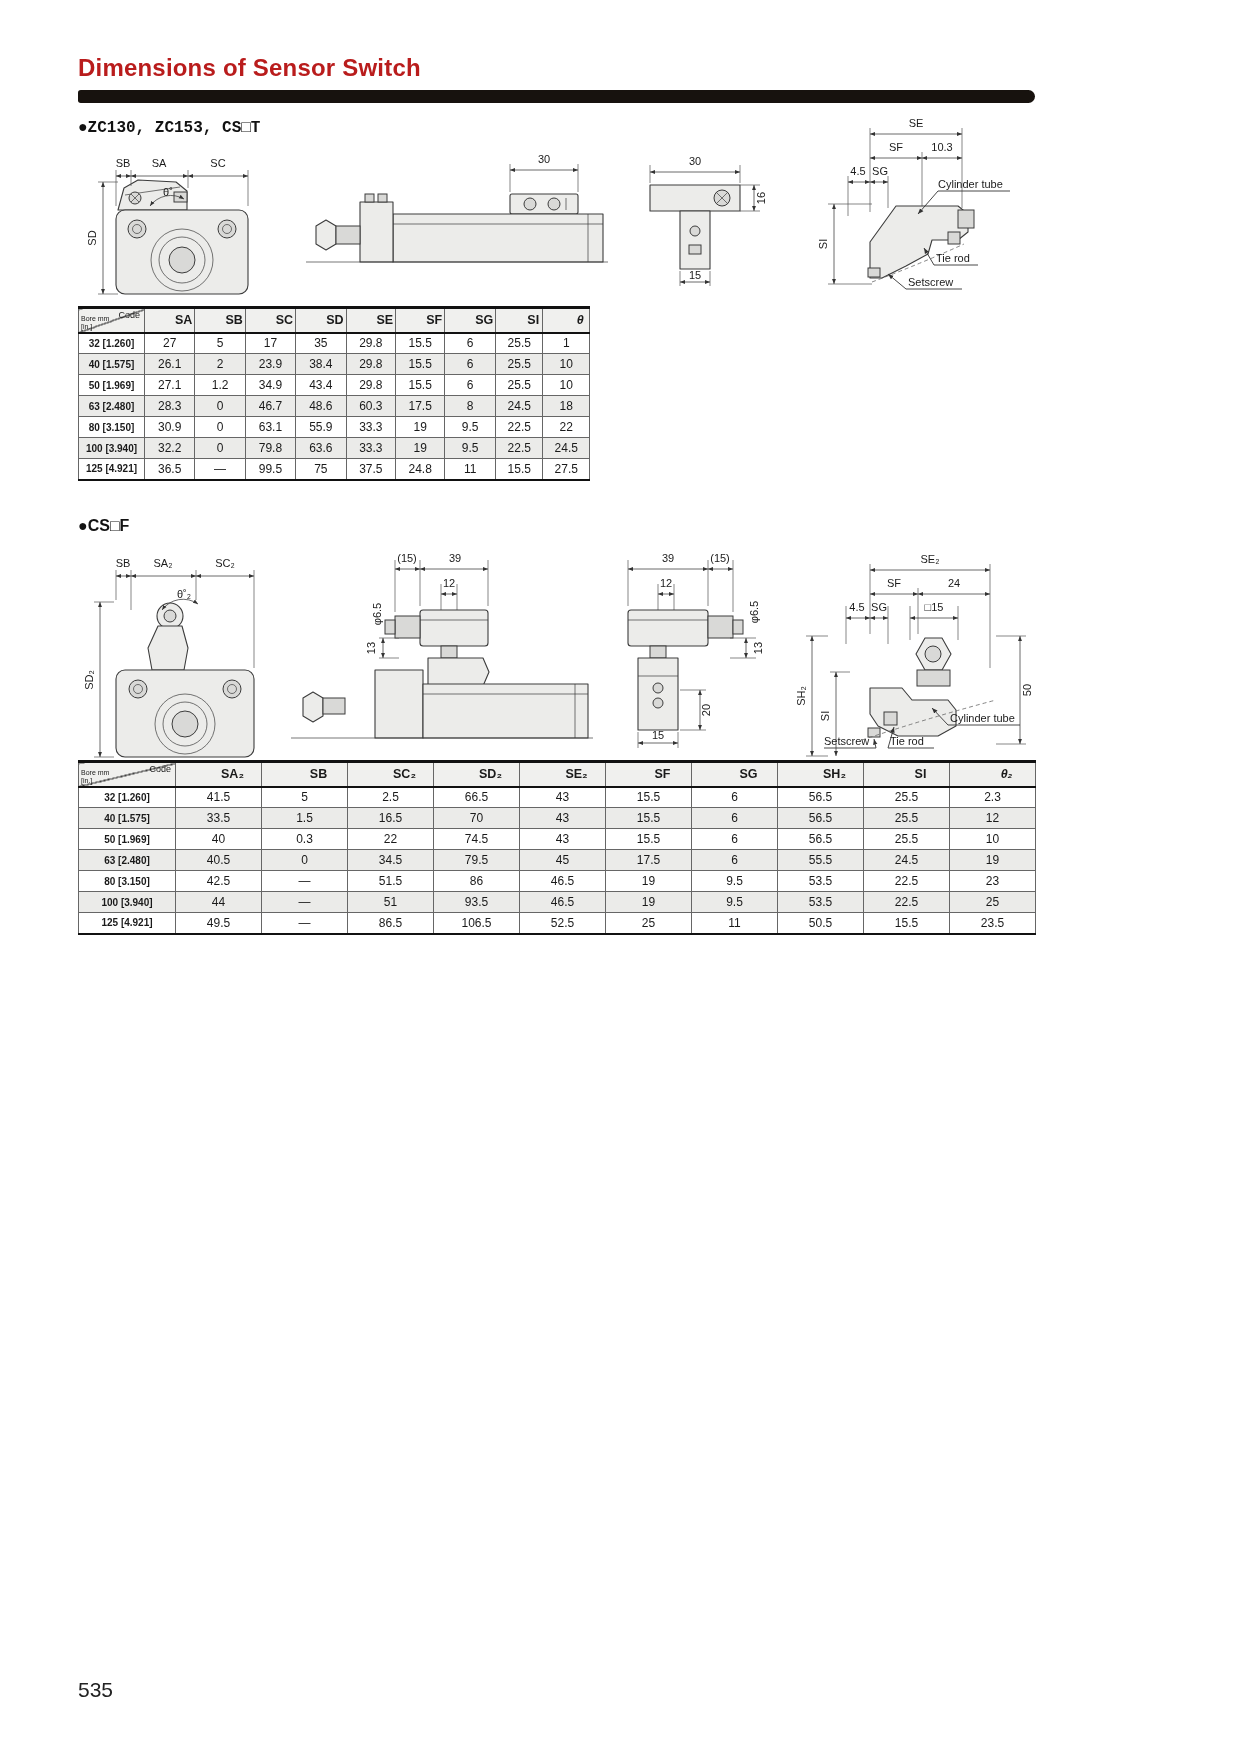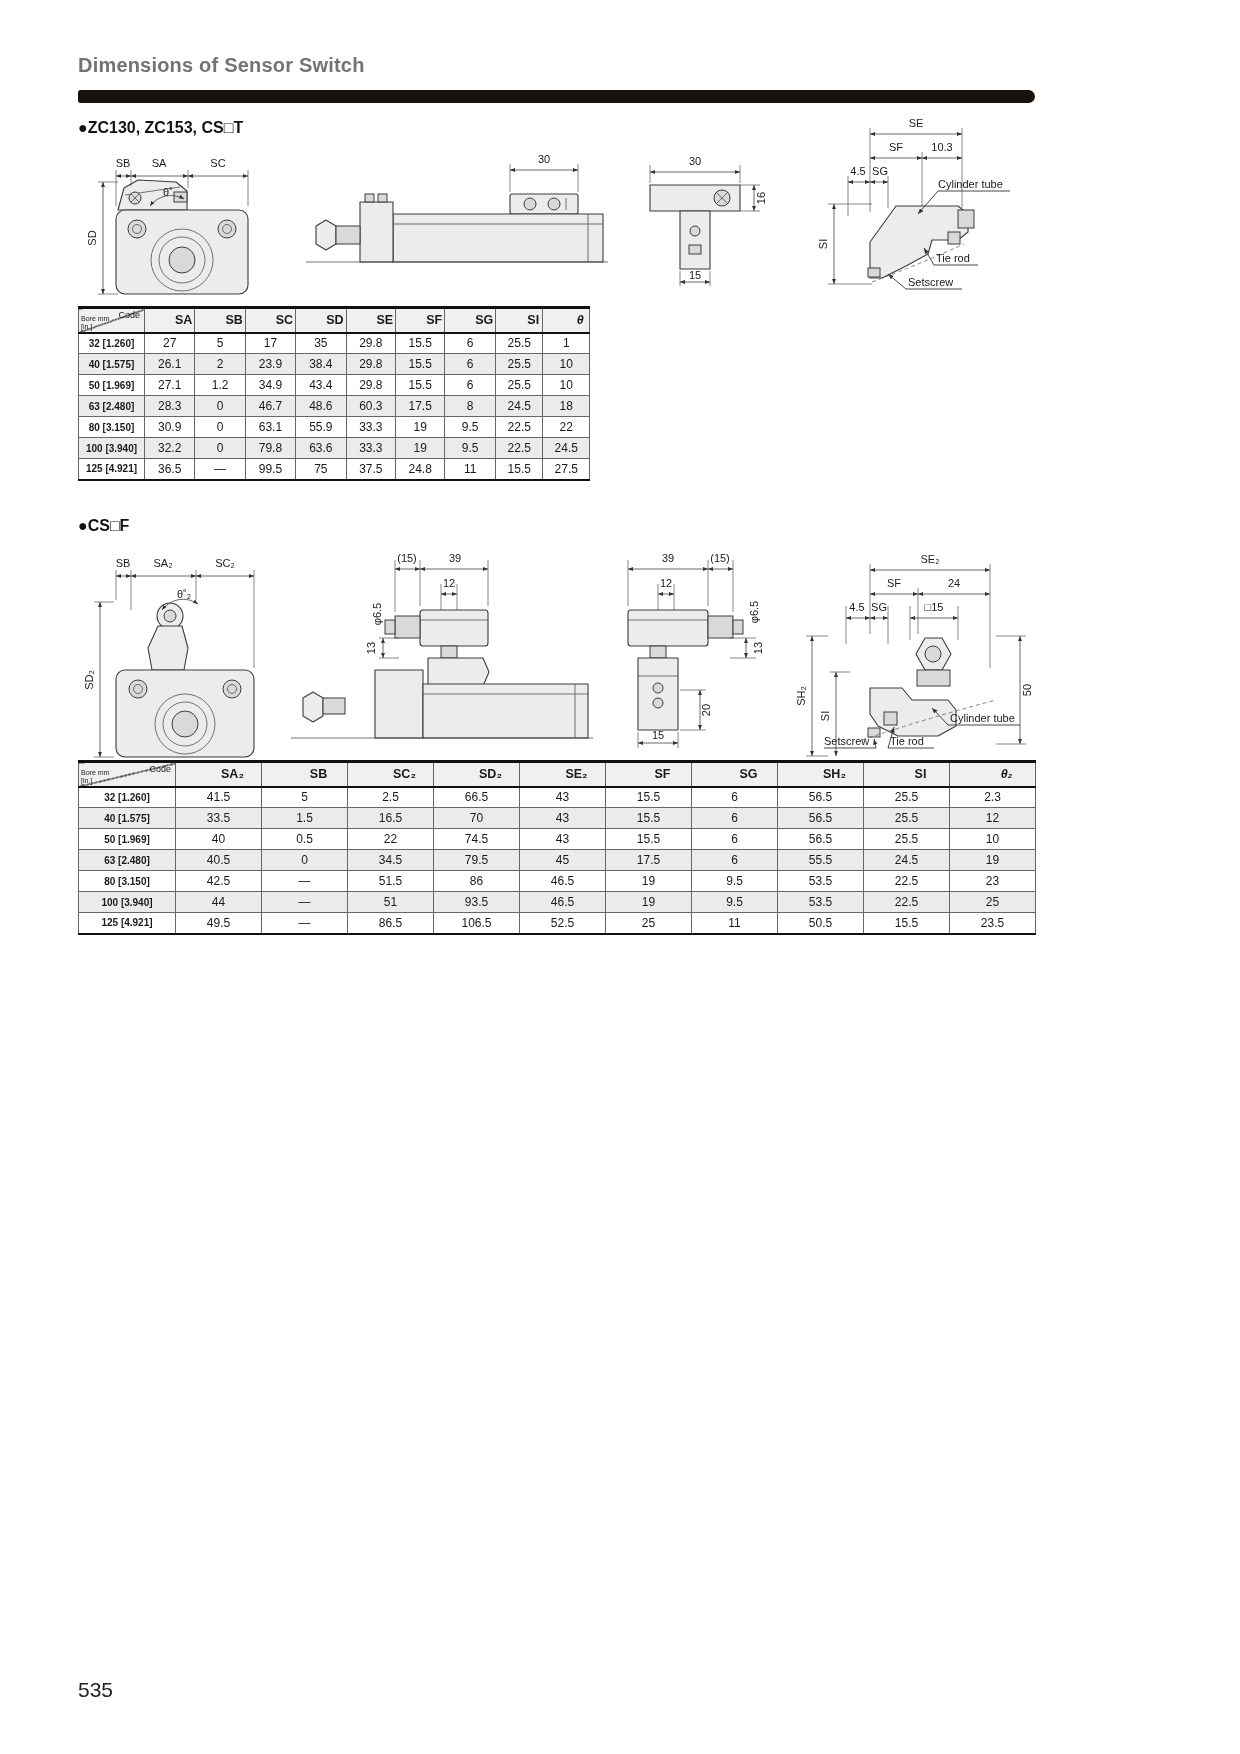--- a/index.html
+++ b/index.html
@@ -1,24 +1,24 @@
 <!DOCTYPE html>
 <html><head>
 <meta charset="utf-8">
 <style>
   * { margin:0; padding:0; box-sizing:border-box; }
   html,body { background:#ffffff; }
   body { width:1240px; height:1754px; position:relative; font-family:"Liberation Sans", sans-serif; color:#1a1a1a; }
   .page { position:absolute; inset:0; overflow:hidden; }
 
-  .title { position:absolute; left:78px; top:54px; font-size:20px; font-weight:bold; color:#737373; letter-spacing:.2px; }
+  .title { position:absolute; left:78px; top:54px; font-size:24px; font-weight:bold; color:#b91c1c; letter-spacing:.2px; }
   .title-bar { position:absolute; left:78px; top:90px; width:957px; height:13px; background:#17120e; border-radius:3px 7px 7px 3px; }
 
   .sec-heading { position:absolute; font-size:16px; font-weight:bold; color:#121212; }
-  #sec1-heading { left:78px; top:119px; }
+  #sec1-heading { left:78px; top:119px;font-family:Liberation Mono, monospace; }
   #sec2-heading { left:78px; top:517px; }
 
   .page-number { position:absolute; left:78px; top:1678px; font-size:21px; color:#222;text-align:right; }
 
   
   table.dim-table { position:absolute; border-collapse:collapse; background:#fff;
     border-top:3px solid #111; border-bottom:2px solid #111; border-left:1px solid #444; border-right:1px solid #444; }
   table.dim-table th, table.dim-table td { border:1px solid #666; text-align:center; vertical-align:middle; padding:0 2px; }
   table.dim-table thead tr { background:#f0f0ee; }
   table.dim-table thead th { font-size:12.5px; font-weight:bold; height:25px; border-bottom:2px solid #111;padding-left:30px; }
@@ -471,21 +471,21 @@
           <td>43</td>
           <td>15.5</td>
           <td>6</td>
           <td>56.5</td>
           <td>25.5</td>
           <td>12</td>
         </tr>
         <tr>
           <th class="bore">50 [1.969]</th>
           <td>40</td>
-          <td>0.5</td>
+          <td>0.3</td>
           <td>22</td>
           <td>74.5</td>
           <td>43</td>
           <td>15.5</td>
           <td>6</td>
           <td>56.5</td>
           <td>25.5</td>
           <td>10</td>
         </tr>
         <tr>

